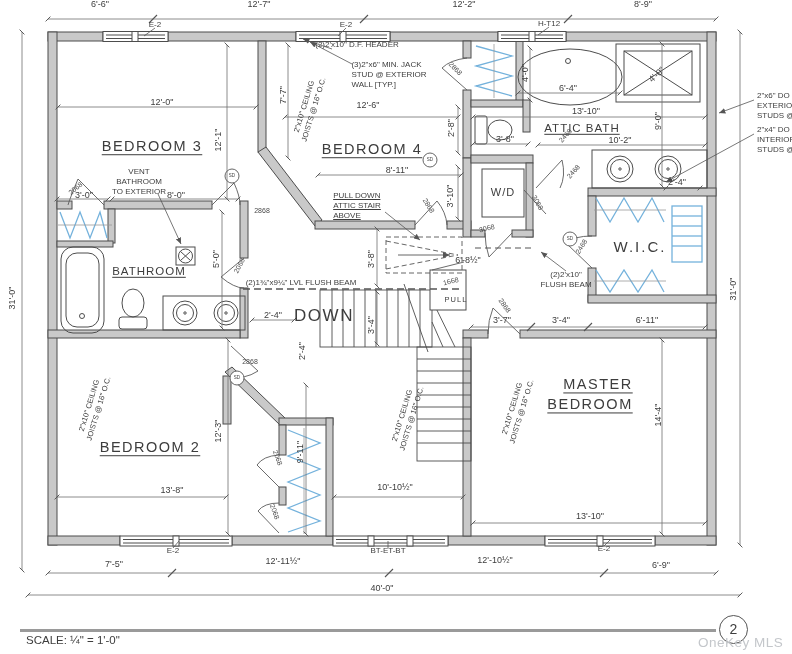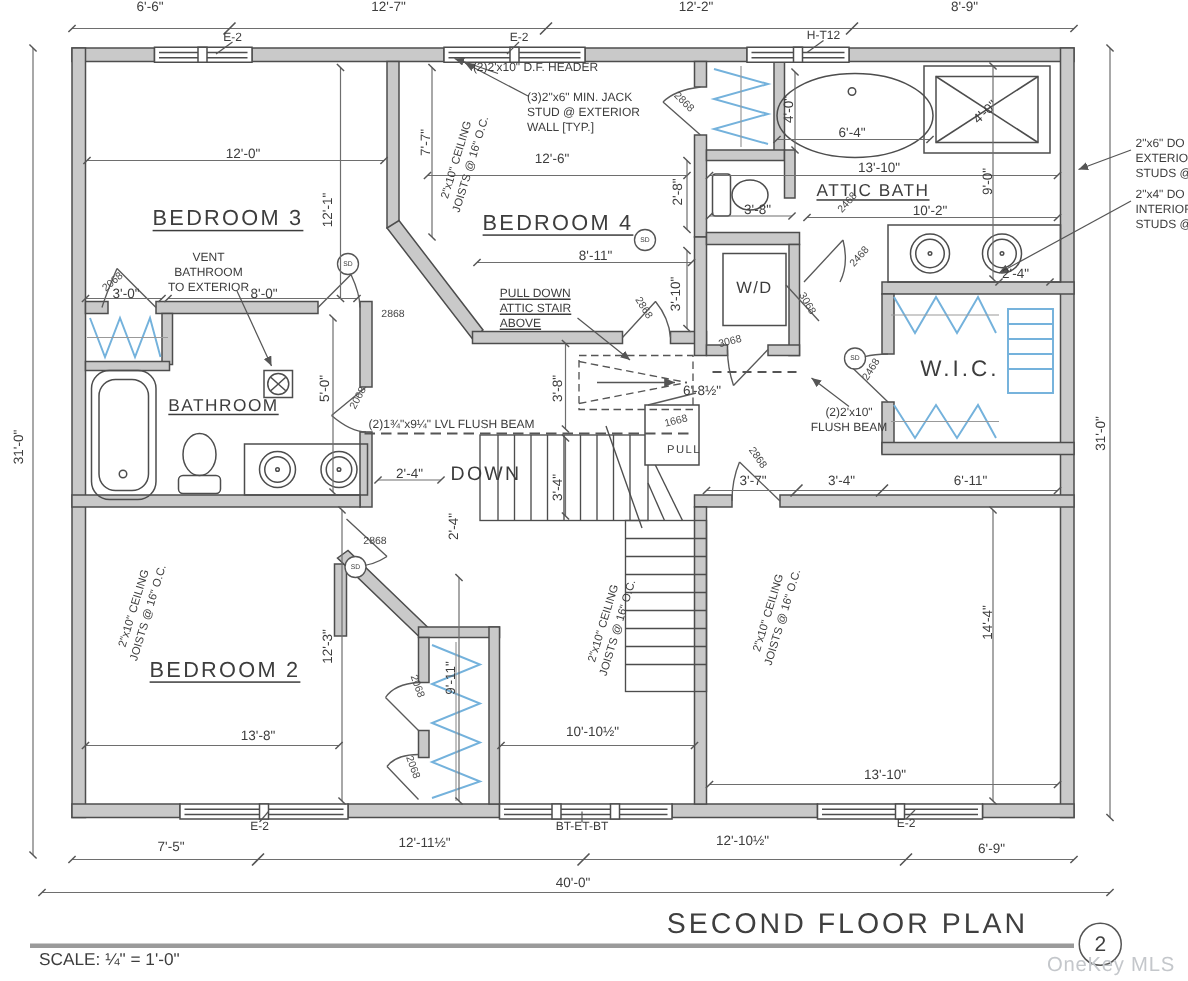--- a/index.html
+++ b/index.html
@@ -10,21 +10,21 @@
   .lb{position:absolute;transform:translate(-50%,-50%);white-space:pre-line;color:#3d3d3d;line-height:1.25;}
   .dim{font-size:9px;}
   .tag{font-size:8px;}
   .door{font-size:7px;color:#4a4a4a;}
   .sd{font-size:4.5px;letter-spacing:0;}
   .room{font-size:14.5px;letter-spacing:1.5px;text-decoration:underline;text-underline-offset:3px;line-height:1.35;text-align:right;margin-top:26px;}
   .rmmd{font-size:11.5px;letter-spacing:1px;text-decoration:underline;text-underline-offset:2px;}
   .wic{font-size:15px;letter-spacing:2px;}
   .wd{font-size:11px;letter-spacing:1px;}
   .linen{font-size:7.5px;letter-spacing:1px;}
-  .down{font-size:13px;letter-spacing:1.5px;}
+  .down{font-size:17px;letter-spacing:1.5px;}
   .joist{font-size:7.5px;text-align:center;line-height:1.3;}
   .note{font-size:8px;text-align:left;}
   .notec{font-size:8px;text-align:center;}
   #titleline{position:absolute;left:20px;top:629px;width:696px;height:2.5px;background:#9a9a9a;}
   #page-title{position:absolute;left:400px;top:606px;width:330px;text-align:center;
               font-size:19px;letter-spacing:2px;color:#3f3f3f;}
   #sheet-badge{position:absolute;left:719px;top:615px;width:27px;height:27px;border:1.5px solid #555;
                border-radius:50%;text-align:center;line-height:27px;font-size:14px;color:#3f3f3f;background:#fff;}
   #scale-note{position:absolute;left:26px;top:634px;font-size:11.5px;color:#3d3d3d;}
   #watermark{position:absolute;left:698px;top:635px;font-size:13.5px;color:#c4c7cb;letter-spacing:.5px;}
@@ -399,20 +399,22 @@
       <div class="lb dim" style="left: 172px; top: 491px; transform: translate(-50%, -50%);">13'-8"</div>
       <div class="lb dim" style="left: 395px; top: 488px; transform: translate(-50%, -50%);">10'-10½"</div>
       <div class="lb dim" style="left: 303px; top: 351px; transform: translate(-50%, -50%) rotate(-90deg);">2'-4"</div>
       <div class="lb dim" style="left: 301px; top: 452px; transform: translate(-50%, -50%) rotate(-90deg);">9'-11"</div>
       <div class="lb door" style="left: 250px; top: 362px; transform: translate(-50%, -50%);">2868</div>
       <div class="lb door" style="left: 277px; top: 458px; transform: translate(-50%, -50%) rotate(70deg);">2068</div>
       <div class="lb door" style="left: 274px; top: 512px; transform: translate(-50%, -50%) rotate(70deg);">2068</div>
       <div class="lb dim" style="left: 502px; top: 321px; transform: translate(-50%, -50%);">3'-7"</div>
       <div class="lb dim" style="left: 561px; top: 321px; transform: translate(-50%, -50%);">3'-4"</div>
       <div class="lb dim" style="left: 647px; top: 321px; transform: translate(-50%, -50%);">6'-11"</div>
+      <div class="lb room" style="left: 590px; top: 369px; transform: translate(-50%, -50%);">MASTER
+BEDROOM</div>
       <div class="lb dim" style="left: 659px; top: 415px; transform: translate(-50%, -50%) rotate(-90deg);">14'-4"</div>
       <div class="lb dim" style="left: 590px; top: 517px; transform: translate(-50%, -50%);">13'-10"</div>
       <div class="lb door" style="left: 504px; top: 306px; transform: translate(-50%, -50%) rotate(55deg);">2868</div>
       <div class="lb note" style="left: 757px; top: 106px; transform: translate(0px, -50%);">2"x6" DO
 EXTERIOR
 STUDS @</div>
       <div class="lb note" style="left: 757px; top: 140px; transform: translate(0px, -50%);">2"x4" DO
 INTERIOR
 STUDS @</div>
       <div class="lb tag" style="left: 173px; top: 551px; transform: translate(-50%, -50%);">E-2</div>
@@ -423,18 +425,17 @@
       <div class="lb dim" style="left: 495px; top: 561px; transform: translate(-50%, -50%);">12'-10½"</div>
       <div class="lb dim" style="left: 661px; top: 566px; transform: translate(-50%, -50%);">6'-9"</div>
       <div class="lb dim" style="left: 382px; top: 589px; transform: translate(-50%, -50%);">40'-0"</div>
       <div class="lb sd" style="left: 232px; top: 176px; transform: translate(-50%, -50%);">SD</div>
       <div class="lb sd" style="left: 430px; top: 160px; transform: translate(-50%, -50%);">SD</div>
       <div class="lb sd" style="left: 570px; top: 239px; transform: translate(-50%, -50%);">SD</div>
       <div class="lb sd" style="left: 237px; top: 378px; transform: translate(-50%, -50%);">SD</div>
     </div>
 
 <div id="titleline"></div>
-<div id="page-title">SECOND FLOOR PLAN</div>
 <div id="sheet-badge">2</div>
 <div id="scale-note">SCALE: ¼" = 1'-0"</div>
 <div id="watermark">OneKey MLS</div>
 
 </div>
 
 </body></html>

